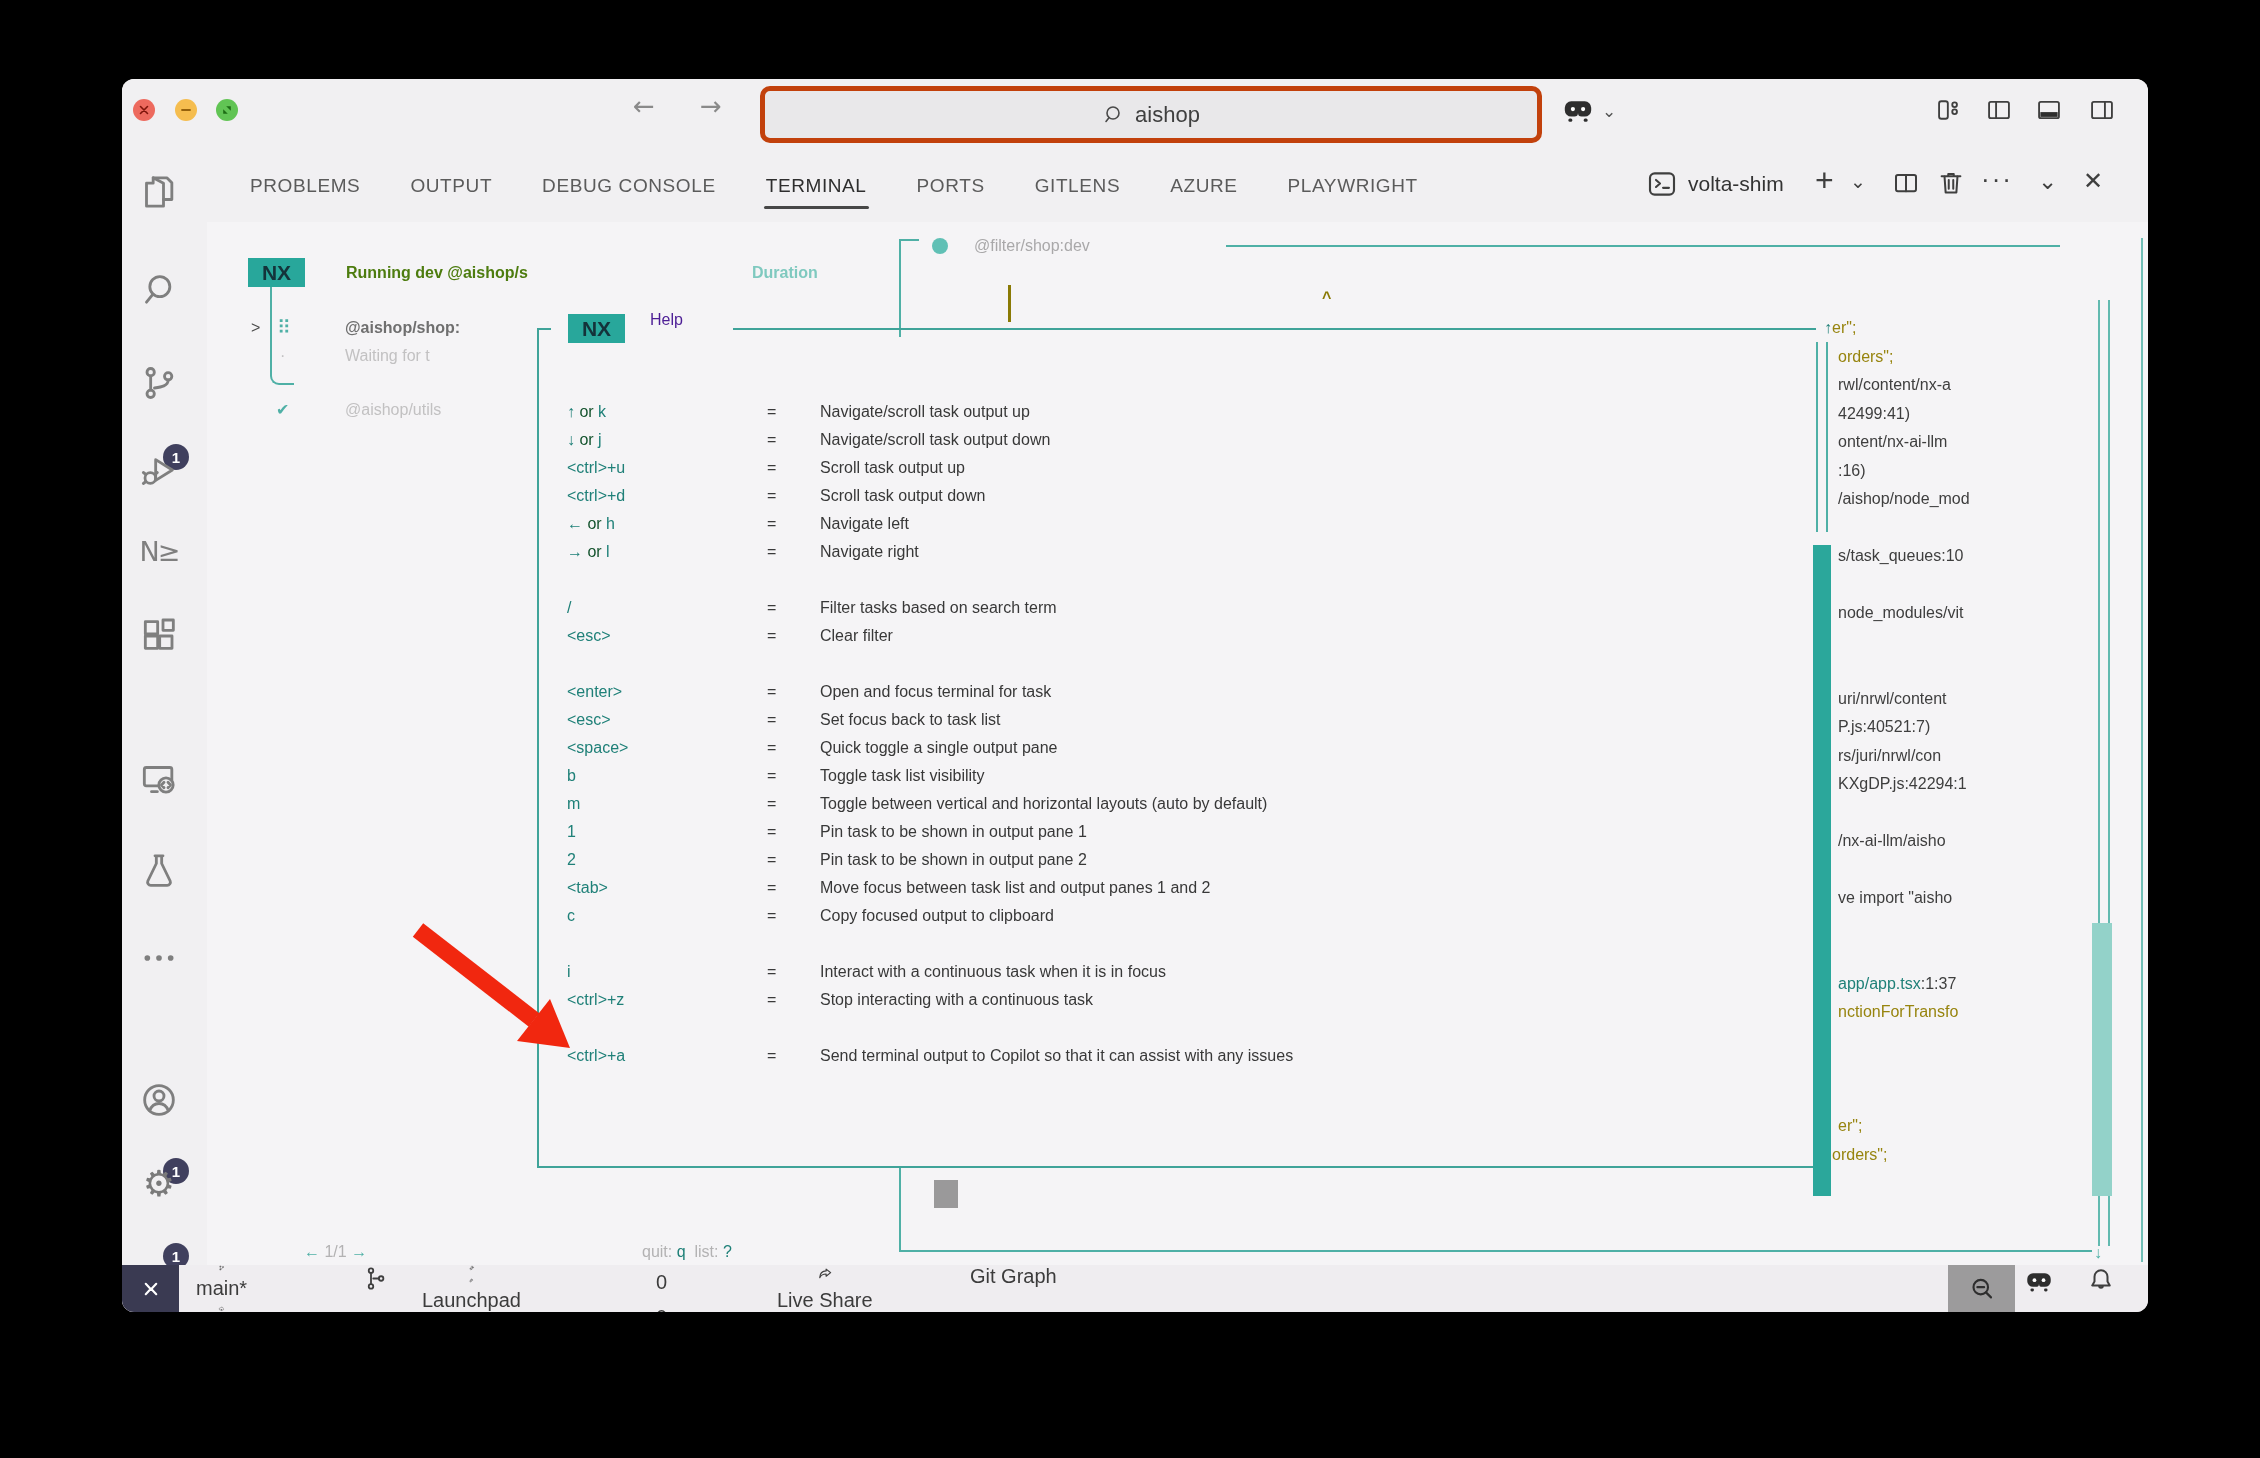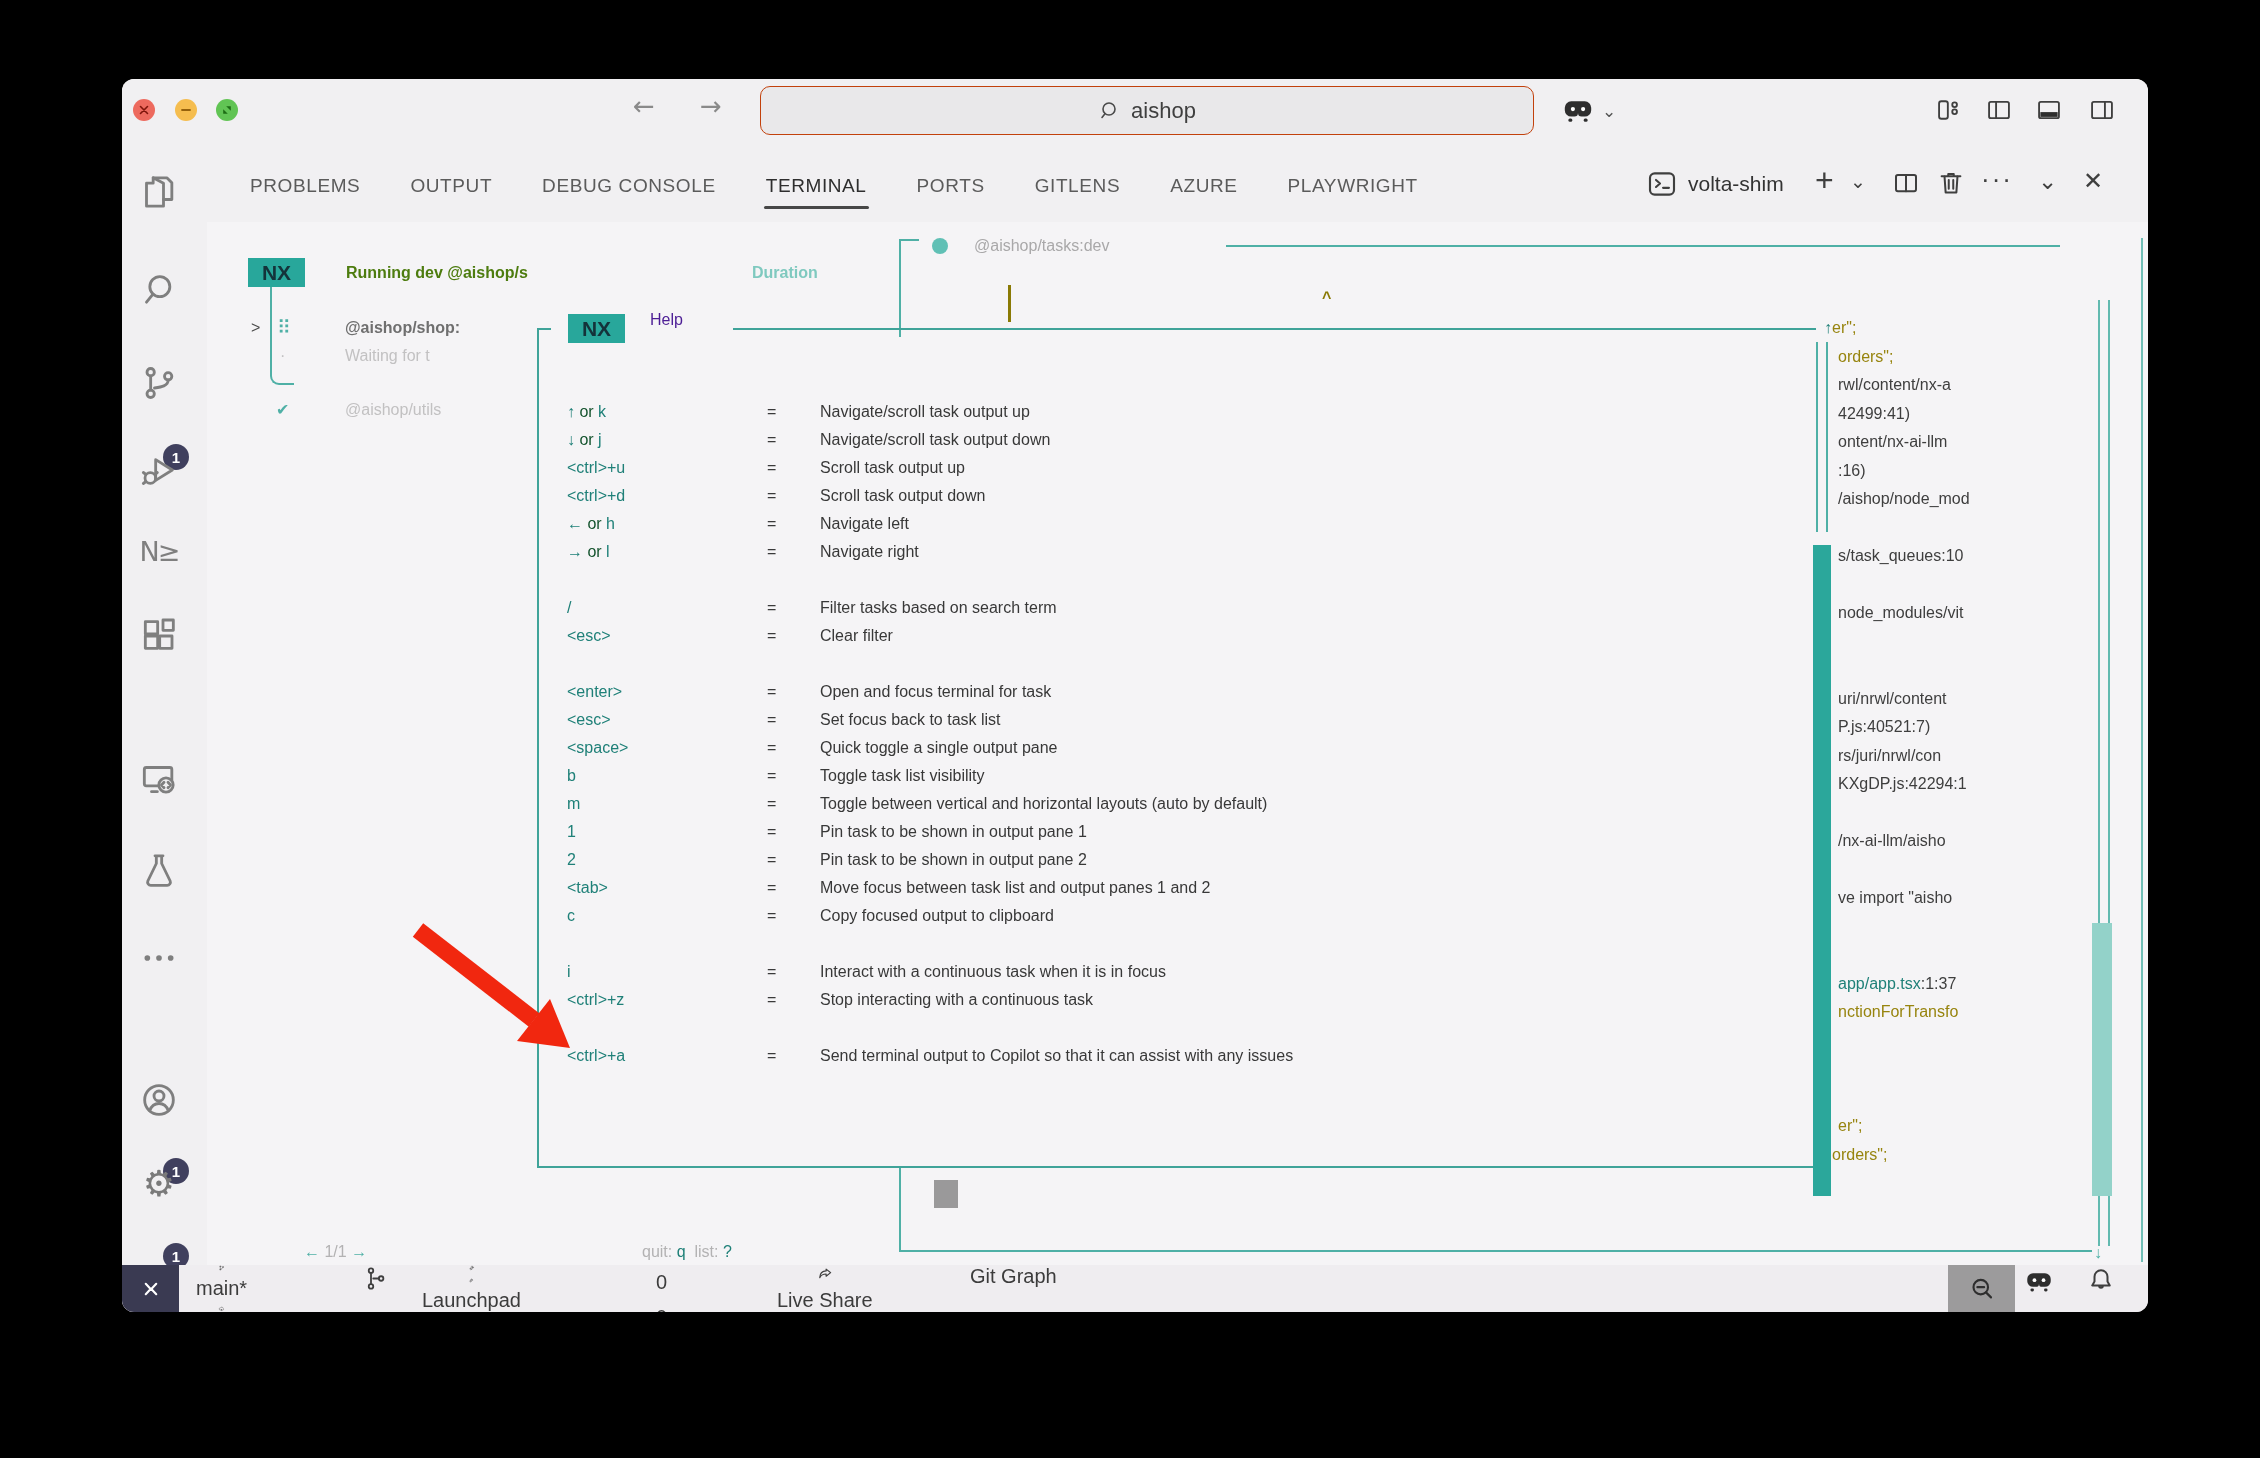--- a/index.html
+++ b/index.html
@@ -8,21 +8,21 @@
   .window{position:absolute;left:122px;top:79px;width:2026px;height:1233px;
           background:#f1f0f2;border-radius:12px;overflow:hidden;
           box-shadow:0 18px 60px rgba(0,0,0,.55);}
   .abs{position:absolute;}
   
   .titlebar{position:absolute;left:0;top:0;width:100%;height:71px;background:#f1f0f2;}
   .tl{position:absolute;top:20px;width:22px;height:22px;border-radius:50%;}
   .tl-glyph{position:absolute;inset:0;display:flex;align-items:center;justify-content:center;}
   .navarrow{position:absolute;top:12px;font:26px "DejaVu Sans",sans-serif;color:#8a8a8a;}
   .searchbox{position:absolute;left:638px;top:7px;width:772px;height:47px;background:#e9e8ea;
-             border:1px solid #c2410c;border-radius:10px;display:flex;align-items:center;justify-content:center;
+             border:5px solid #c2410c;border-radius:10px;display:flex;align-items:center;justify-content:center;
              gap:9px;color:#3f3f3f;font-size:22px;}
   .titleicon{position:absolute;top:17px;}
   svg.oicon{stroke:#3f3f3f;fill:none;stroke-width:1.6;stroke-linecap:round;stroke-linejoin:round;}
   svg.gicon{stroke:#7f7f7f;fill:none;stroke-width:1.7;stroke-linecap:round;stroke-linejoin:round;}
   
   .tabbar{position:absolute;left:0;top:71px;width:100%;height:72px;}
   .tabs{position:absolute;left:126px;top:0;height:100%;display:flex;column-gap:46px;align-items:center;}
   .tab{font-size:19px;letter-spacing:.6px;color:#5b5b5b;position:relative;padding:14px 2px;cursor:default;}
   .tab.active{color:#2e2e2e;}
   .tab.active::after{content:"";position:absolute;left:0;right:0;bottom:2px;height:3px;background:#474747;border-radius:2px;}
@@ -253,21 +253,21 @@
     <div class="t gray2" style="left:223px;top:235px;font-weight:700;">@aishop/shop:</div>
     <div class="t gray3" style="left:158px;top:263px;">·</div>
     <div class="t gray3" style="left:223px;top:263px;">Waiting for t</div>
     <div class="t teal" style="left:154px;top:317px;">✔</div>
     <div class="t gray3" style="left:223px;top:317px;">@aishop/utils</div>
 
     <div class="abs" style="left:148px;top:208px;width:22px;height:96px;border-left:2px solid #4fb0a6;border-bottom:2px solid #4fb0a6;border-bottom-left-radius:9px;"></div>
 
     <div class="abs" style="left:777px;top:160px;width:18px;height:96px;border-left:2px solid #4fb0a6;border-top:2px solid #4fb0a6;"></div>
     <div class="abs" style="left:810px;top:159px;width:16px;height:16px;border-radius:50%;background:#60c0b5;"></div>
-    <div class="t gray4" style="left:852px;top:153px;">@aishop/tasks:dev</div>
+    <div class="t gray4" style="left:852px;top:153px;">@filter/shop:dev</div>
     <div class="abs" style="left:1104px;top:166px;width:834px;height:2px;background:#4fb0a6;"></div>
     <div class="abs" style="left:886px;top:206px;width:3px;height:37px;background:#8a7a05;"></div>
     <div class="t" style="left:1200px;top:205px;color:#8a7a05;font-weight:700;">^</div>
     <div class="abs" style="left:777px;top:1087px;width:1191px;height:84px;border-left:2px solid #4fb0a6;border-bottom:2px solid #4fb0a6;"></div>
     <div class="abs" style="left:812px;top:1101px;width:24px;height:28px;background:#9a999a;"></div>
 
     <div class="abs" style="left:415px;top:249px;width:1279px;height:838px;border-left:2px solid #3fa399;border-bottom:2px solid #3fa399;"></div>
     <div class="abs" style="left:415px;top:249px;width:14px;height:2px;background:#3fa399;"></div>
     <div class="abs" style="left:611px;top:249px;width:1083px;height:2px;background:#3fa399;"></div>
     <div class="nxbadge" style="left:446px;top:235px;">NX</div>

